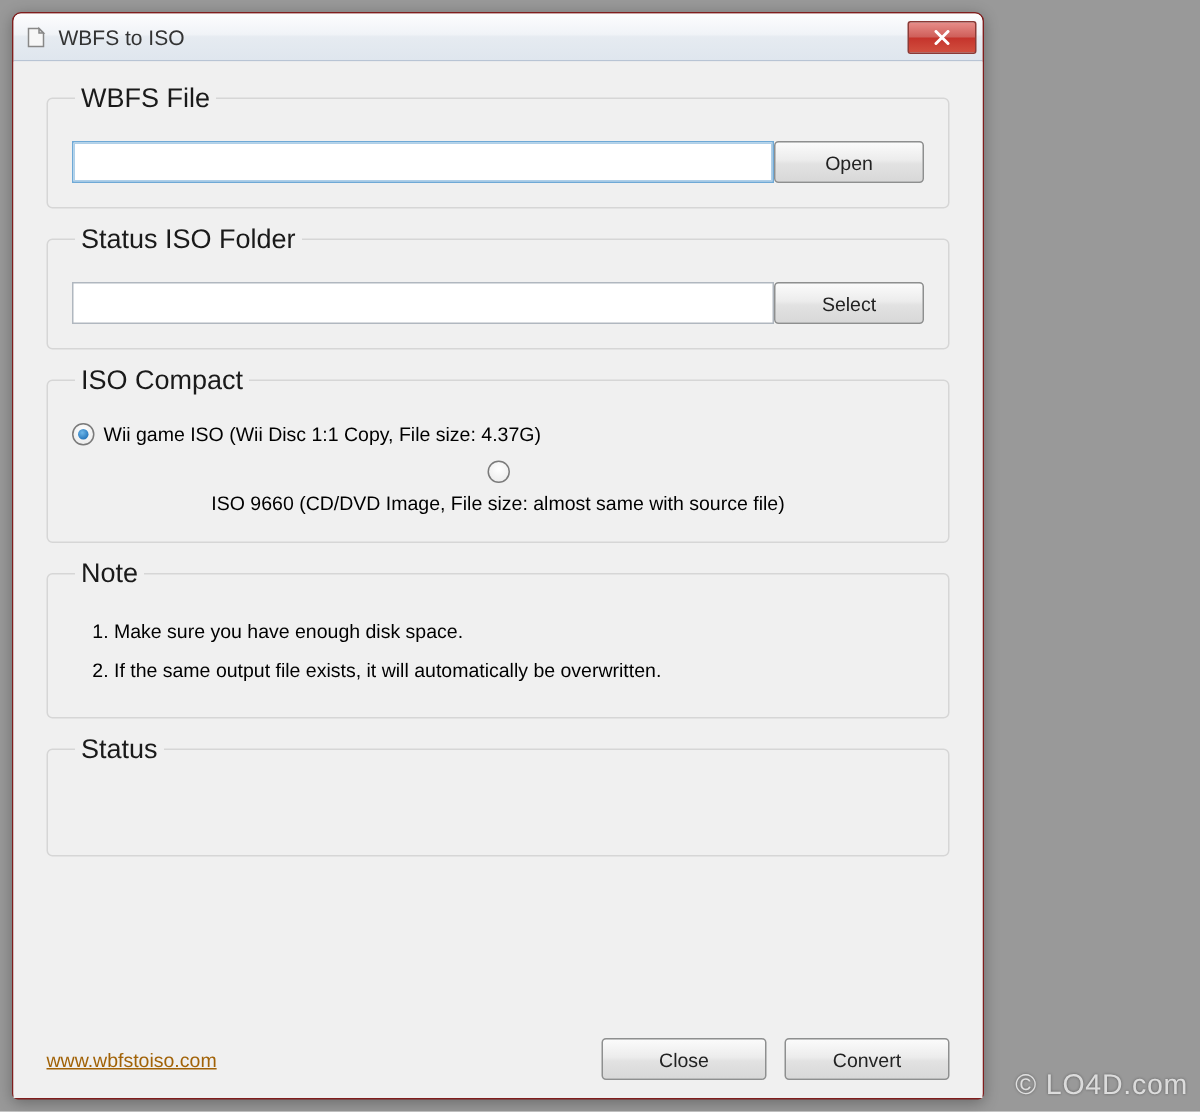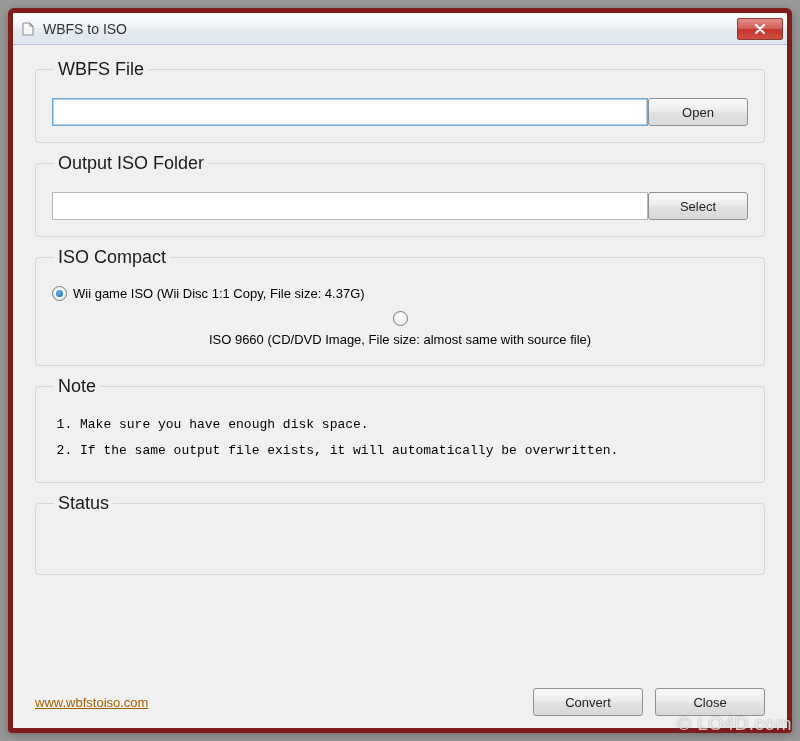--- a/index.html
+++ b/index.html
@@ -9,24 +9,24 @@
       background: #999;
       width: 800px;
       height: 741px;
       position: relative;
       overflow: hidden;
     }
     .window {
       position: absolute;
       left: 8px;
       top: 8px;
-      width: 784px;
+      width: 648px;
       height: 725px;
       background: #f0f0f0;
-      border: 5px solid #7f1d1d;
+      border: 1px solid #7f1d1d;
       border-radius: 6px 6px 4px 4px;
       box-shadow: 0 2px 10px rgba(0,0,0,0.3);
       display: flex;
       flex-direction: column;
     }
     .titlebar {
       height: 32px;
       background: linear-gradient(to bottom, #fdfdfe 0%, #f0f3f7 45%, #e6ebf1 50%, #dfe6ee 100%);
       border-bottom: 1px solid #b8c4d4;
       border-radius: 5px 5px 0 0;
@@ -133,21 +133,20 @@
       width: 7px;
       height: 7px;
       border-radius: 50%;
       background: radial-gradient(circle at 40% 35%, #6db6e8 0%, #2a7abf 70%, #175a93 100%);
     }
     .radio-label { cursor: pointer; }
     .note-list {
       list-style: decimal;
       padding-left: 28px;
       margin: 6px 0 2px 0;
-      font-family: Liberation Mono, monospace;
     }
     .note-list li { margin: 6px 0; line-height: 1.5; }
     .group.status { min-height: 72px; }
     .status-text { min-height: 28px; margin-top: 4px; color: #444; }
     .footer {
       display: flex;
       align-items: center;
       margin-top: auto;
       padding-top: 8px;
     }
@@ -194,21 +193,21 @@
 
     <fieldset class="group">
       <legend>WBFS File</legend>
       <div class="row">
         <input type="text" class="textfield focused" value="" style="">
         <button class="btn">Open</button>
       </div>
     </fieldset>
 
     <fieldset class="group">
-      <legend>Output ISO Folder</legend>
+      <legend>Status ISO Folder</legend>
       <div class="row">
         <input type="text" class="textfield" value="" style="">
         <button class="btn">Select</button>
       </div>
     </fieldset>
 
     <fieldset class="group">
       <legend>ISO Compact</legend>
       <label class="radio-row">
         <input type="radio" name="isofmt" class="radio" checked="" style="">
@@ -229,20 +228,20 @@
     </fieldset>
 
     <fieldset class="group status">
       <legend>Status</legend>
       <div class="status-text"></div>
     </fieldset>
 
     <div class="footer">
       <a class="footer-link">www.wbfstoiso.com</a>
       <span class="footer-spacer"></span>
+      <button class="btn">Close</button>
       <button class="btn">Convert</button>
-      <button class="btn">Close</button>
     </div>
 
   </div>
 </div>
 
 <div class="watermark">© LO4D.com</div>
 
 </body></html>

